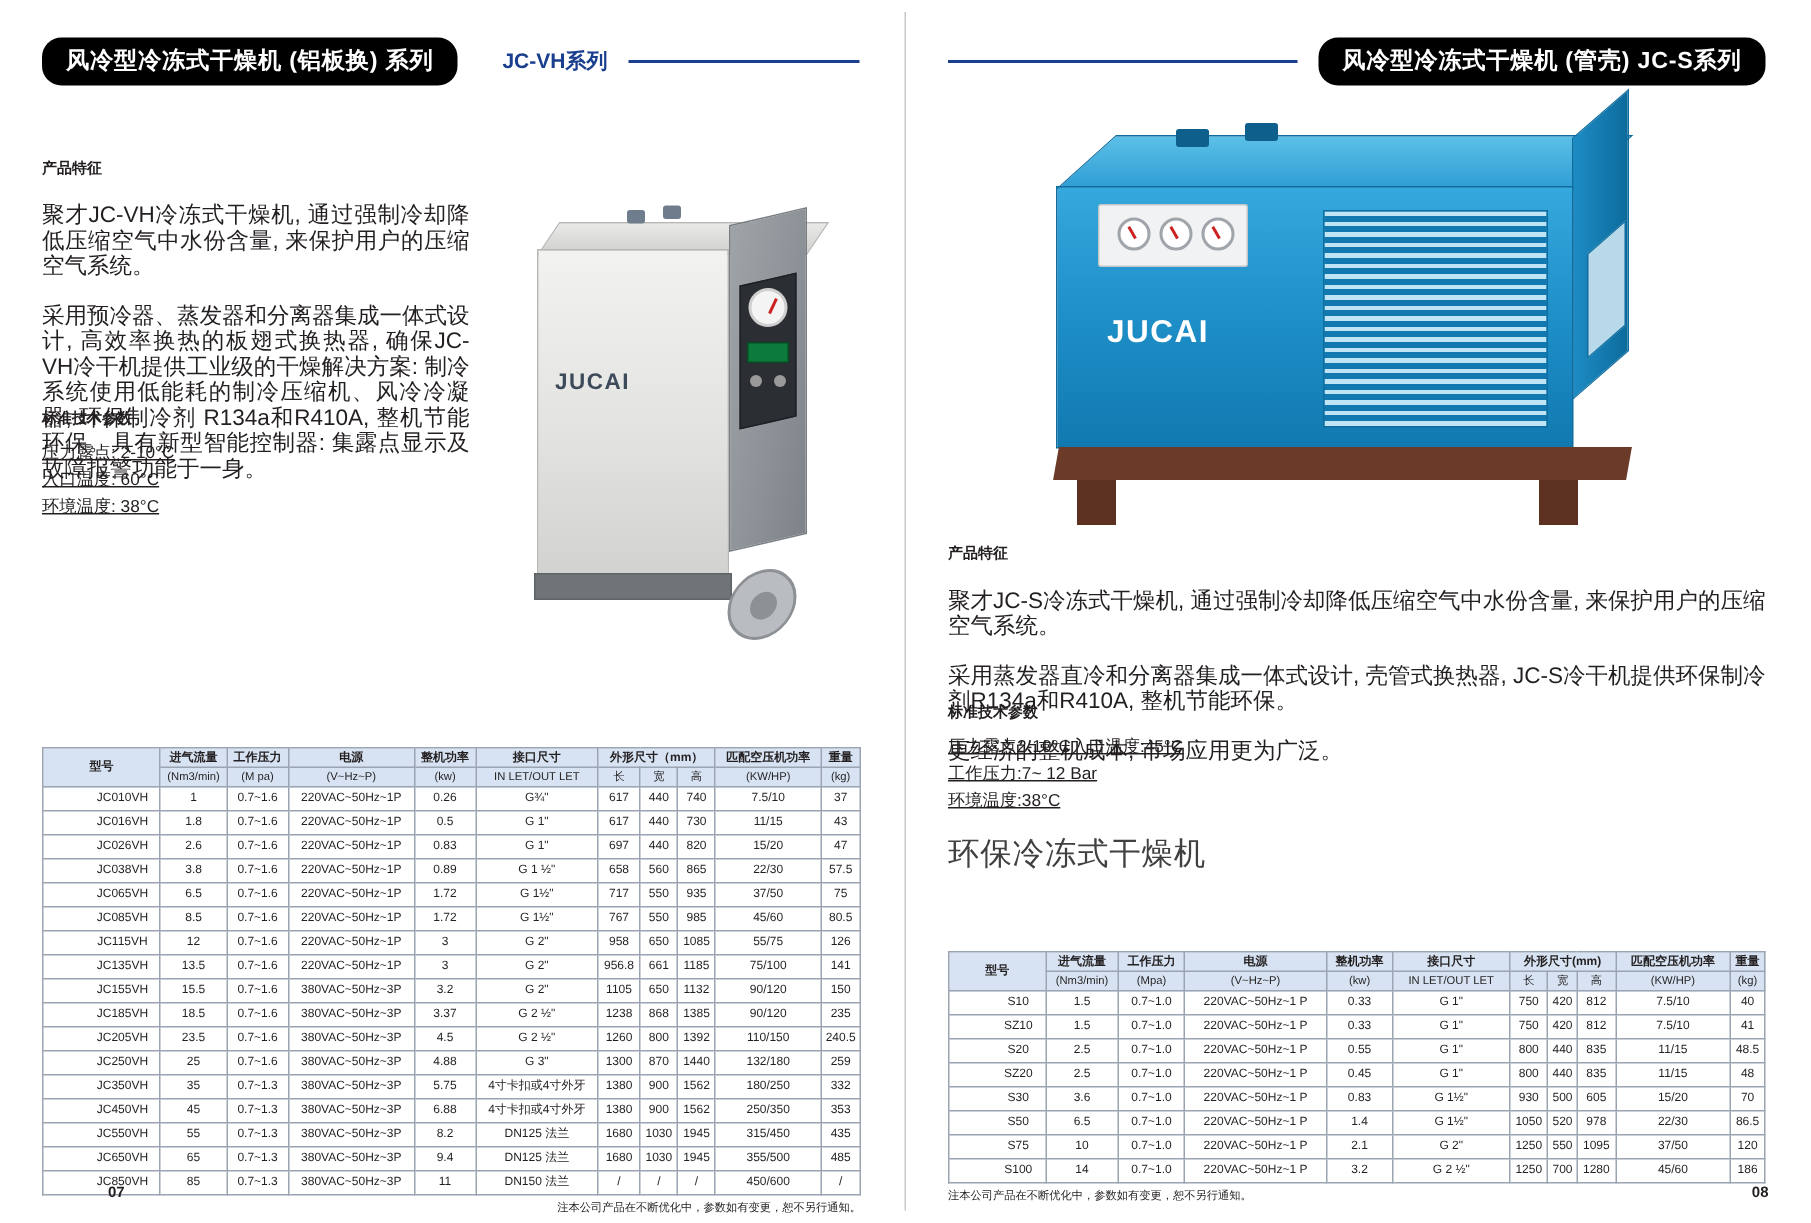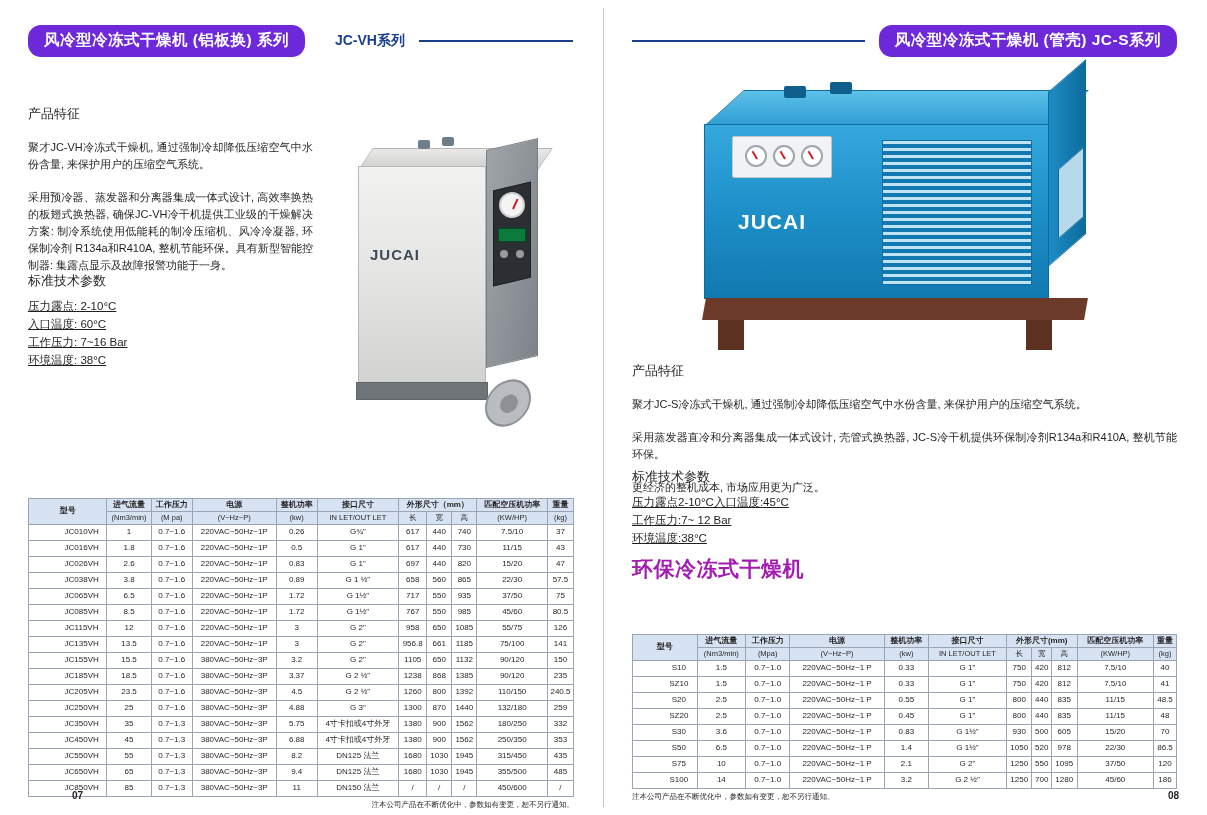--- a/index.html
+++ b/index.html
@@ -21,21 +21,21 @@
     position:absolute; left:603px; top:8px; width:1px; height:799px;
     background:#c8c8c8;
   }
 
   
   .banner {
     position:absolute;
     display:flex; align-items:center;
   }
   .banner .pill {
-    background:#6d28d9;
+    background:#000000;
     color:#ffffff;
     font-weight:bold;
     font-size:15.5px;
     letter-spacing:0.5px;
     padding:5px 16px 6px 16px;
     border-radius:13px;
     white-space:nowrap;
   }
   .banner .pill-sub {
     color:#1a3f8f;
@@ -43,25 +43,25 @@
     font-size:14px;
     margin-left:30px;
     white-space:nowrap;
   }
   .banner .rule {
     height:2px; background:#1a3f8f; flex:1; margin-left:14px;
   }
 
   
   h3.sec {
-    font-size:13px; font-weight:normal; color:#231f20;
+    font-size:10px; font-weight:bold; color:#231f20;
     margin:0 0 7px 0;
   }
   .para {
-    font-size:11px; line-height:17px; color:#231f20;
+    font-size:15px; line-height:17px; color:#231f20;
     margin:16px 0 7px 0;
     text-align:justify;
   }
   .spec-line {
     font-size:11.5px; line-height:18px; color:#231f20;text-decoration:underline;
   }
 
   
   table.spec {
     border-collapse:collapse;
@@ -218,21 +218,21 @@
   }
   .s-leg {
     position:absolute; top:258px; width:26px; height:30px; background:#5d3122;
   }
   .s-leg1 { left:84px; }
   .s-leg2 { left:392px; }
   .s-capbox { position:absolute; width:22px; height:12px; background:#0e5f8c; border-radius:2px; }
 
   
   .eco-title {
-    font-size:21px; font-weight:bold; color:#a21caf; letter-spacing:0.5px;
+    font-size:21px; font-weight:normal; color:#404040; letter-spacing:0.5px;
   }
 </style>
 </head>
 <body>
 
 <div class="divider"></div>
 
 <div class="page page-left">
 
   <div class="banner" style="left:28px; top:25px; width:545px;">
@@ -244,21 +244,20 @@
   <div style="position:absolute; left:28px; top:105px; width:285px;">
     <h3 class="sec">产品特征</h3>
     <p class="para">聚才JC-VH冷冻式干燥机, 通过强制冷却降低压缩空气中水份含量, 来保护用户的压缩空气系统。</p>
     <p class="para">采用预冷器、蒸发器和分离器集成一体式设计, 高效率换热的板翅式换热器, 确保JC-VH冷干机提供工业级的干燥解决方案: 制冷系统使用低能耗的制冷压缩机、风冷冷凝器, 环保制冷剂 R134a和R410A, 整机节能环保。具有新型智能控制器: 集露点显示及故障报警功能于一身。</p>
   </div>
 
   <div style="position:absolute; left:28px; top:272px; width:285px;">
     <h3 class="sec">标准技术参数</h3>
     <div class="spec-line">压力露点: 2-10°C</div>
     <div class="spec-line">入口温度: 60°C</div>
-    <div class="spec-line">工作压力: 7~16 Bar</div>
     <div class="spec-line">环境温度: 38°C</div>
   </div>
 
   <div class="vh-img">
     <div class="vh-top"></div>
     <div class="vh-side"></div>
     <div class="vh-body"></div>
     <div class="vh-cap" style="left:88px; top:12px;"></div>
     <div class="vh-cap" style="left:112px; top:9px;"></div>
     <div class="vh-logo">JUCAI</div>

